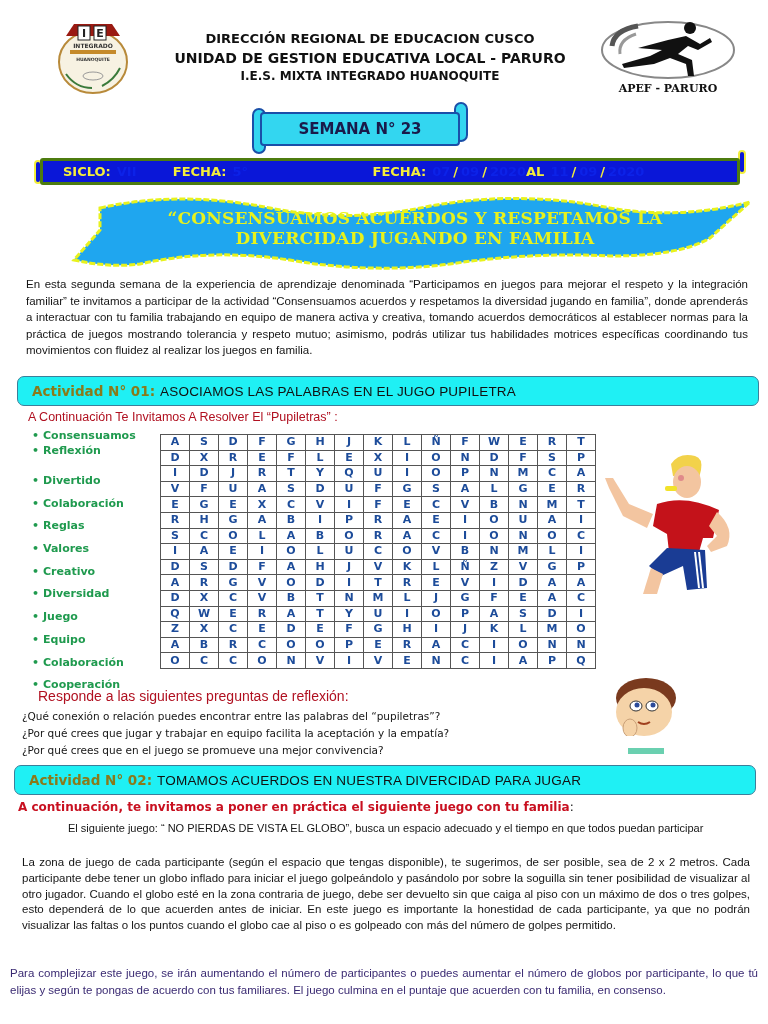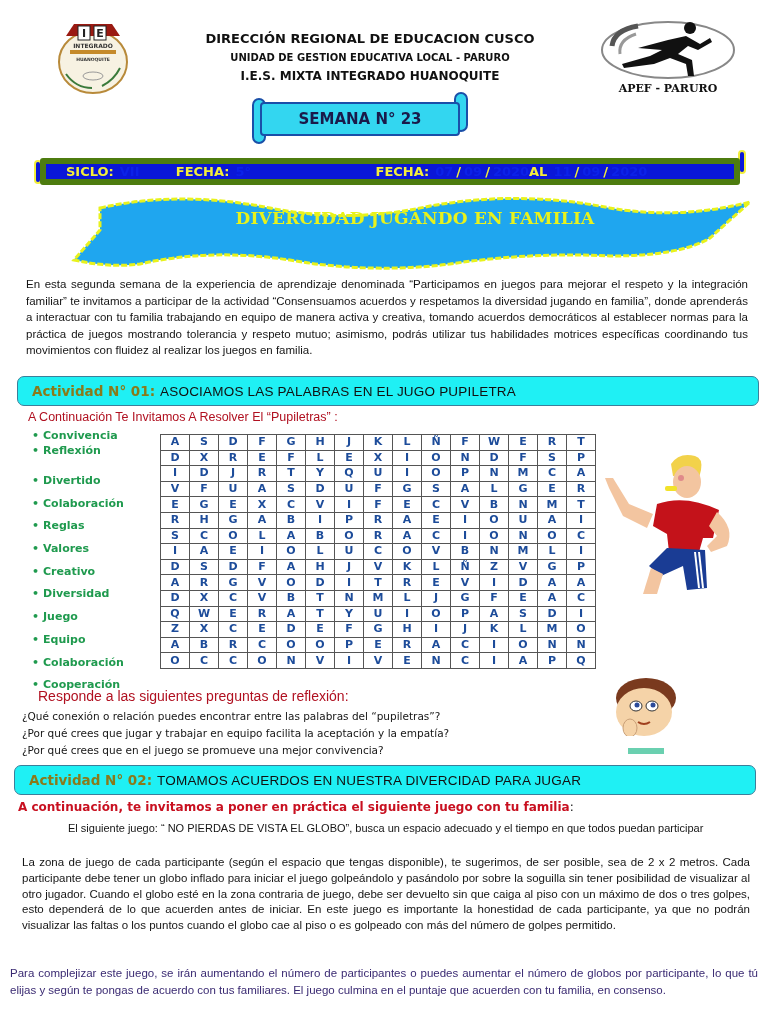--- a/index.html
+++ b/index.html
@@ -6,32 +6,32 @@
   html, body { width: 768px; height: 1024px; background: #ffffff; overflow: hidden; }
   body { font-family: "Liberation Sans", sans-serif; color: #111; position: relative; }
 
   .abs { position: absolute; }
 
   
   .logo-left { left: 52px; top: 18px; width: 82px; height: 78px; }
   .logo-right { left: 598px; top: 18px; width: 140px; height: 78px; }
   .hdr-text { left: 170px; top: 30px; width: 400px; text-align: center; font-family: "DejaVu Sans", sans-serif; font-weight: bold; color: #111; }
   .hdr-text .l1 { font-size: 13px; line-height: 18px; }
-  .hdr-text .l2 { font-size: 10px; line-height: 20px; }
+  .hdr-text .l2 { font-size: 14px; line-height: 20px; }
   .hdr-text .l3 { font-size: 12px; line-height: 16px; }
 
   
-  .semana { left: 250px; top: 92px; width: 222px; height: 56px; }
+  .semana { left: 250px; top: 102px; width: 222px; height: 56px; }
   .semana .body { position: absolute; left: 10px; top: 10px; width: 200px; height: 34px; background: #33d6f0; border: 2px solid #1a4fa8; border-radius: 4px; display: flex; align-items: center; justify-content: center; font-family: "DejaVu Sans", sans-serif; font-weight: bold; font-size: 15px; color: #1a1a4a; }
   .semana .curl-l { position: absolute; left: 2px; top: 6px; width: 14px; height: 46px; background: #33d6f0; border: 2px solid #1a4fa8; border-radius: 7px; }
   .semana .curl-r { position: absolute; right: 4px; top: 0px; width: 14px; height: 40px; background: #33d6f0; border: 2px solid #1a4fa8; border-radius: 7px; }
 
   
   .info { left: 34px; top: 156px; width: 712px; height: 32px; }
-  .info .bar { position: absolute; left: 6px; top: 2px; right: 6px; height: 27px; background: #0a17d8; border: 6px solid #4d7c0f; border-radius: 3px; display: flex; align-items: center; font-family: "DejaVu Sans", sans-serif; font-weight: bold; font-size: 13px; color: #f4ee3a; }
+  .info .bar { position: absolute; left: 6px; top: 2px; right: 6px; height: 27px; background: #0a17d8; border: 3px solid #4d7c0f; border-radius: 3px; display: flex; align-items: center; font-family: "DejaVu Sans", sans-serif; font-weight: bold; font-size: 13px; color: #f4ee3a; }
   .info .curl { position: absolute; width: 8px; height: 24px; background: #0a17d8; border: 2px solid #f2ee3c; border-radius: 4px; }
   .info .lab { color: #f4ee3a; }
   .info .val { color: #0c22e8; margin-left: 6px; }
   .info .slash { color: #f4ee3a; margin: 0 3px; }
 
   
   .title-wave { left: 70px; top: 194px; width: 690px; height: 78px; }
   .title-text { position: absolute; left: 0; top: 14px; width: 100%; text-align: center; font-family: "DejaVu Serif", serif; font-weight: bold; font-size: 17px; line-height: 20px; color: #e8f21c; letter-spacing: 0.2px; }
 
   
@@ -133,34 +133,35 @@
     <span class="slash">/</span>
     <span class="val" style="margin-left:0">2020</span>
   </div>
 </div>
 
 <div class="abs title-wave">
   <svg width="690" height="78" viewBox="0 0 690 78" style="position:absolute;left:0;top:0;">
     <path d="M30 14 Q110 -4 200 14 Q280 30 360 12 Q450 -4 540 14 Q610 26 680 8 L640 44 Q610 62 540 62 Q460 58 380 70 Q300 80 220 66 Q140 54 70 70 Q40 74 4 66 L30 36 Z" fill="#1fa6ef" stroke="#e8f21c" stroke-width="3" stroke-dasharray="6 2"></path>
   </svg>
   <div class="title-text">
+    <div>“CONSENSUAMOS ACUERDOS Y RESPETAMOS LA</div>
     <div>DIVERCIDAD JUGANDO EN FAMILIA</div>
   </div>
 </div>
 
 <p class="abs intro">En esta segunda semana de la experiencia de aprendizaje denominada “Participamos en juegos para mejorar el respeto y la integración familiar” te invitamos a participar de la actividad “Consensuamos acuerdos y respetamos la diversidad jugando en familia”, donde aprenderás a interactuar con tu familia trabajando en equipo de manera activa y creativa, tomando acuerdos democráticos al establecer normas para la práctica de juegos mostrando tolerancia y respeto mutuo; asimismo, podrás utilizar tus habilidades motrices específicas coordinando tus movimientos con fluidez al realizar los juegos en familia.</p>
 
 <div class="abs act act1">
   <span class="num">Actividad N° 01:</span>
   <span class="name">ASOCIAMOS  LAS PALABRAS  EN EL   JUGO  PUPILETRA</span>
 </div>
 <div class="abs sub-red">A Continuación Te Invitamos A Resolver El “Pupiletras” :</div>
 
 <ul class="abs words">
-  <li class="tight">Convivencia</li>
+  <li class="tight">Consensuamos</li>
   <li class="tight" style="margin-bottom:12px;">Reflexión</li>
   <li>Divertido</li>
   <li>Colaboración</li>
   <li>Reglas</li>
   <li>Valores</li>
   <li>Creativo</li>
   <li>Diversidad</li>
   <li>Juego</li>
   <li>Equipo</li>
   <li>Colaboración</li>

